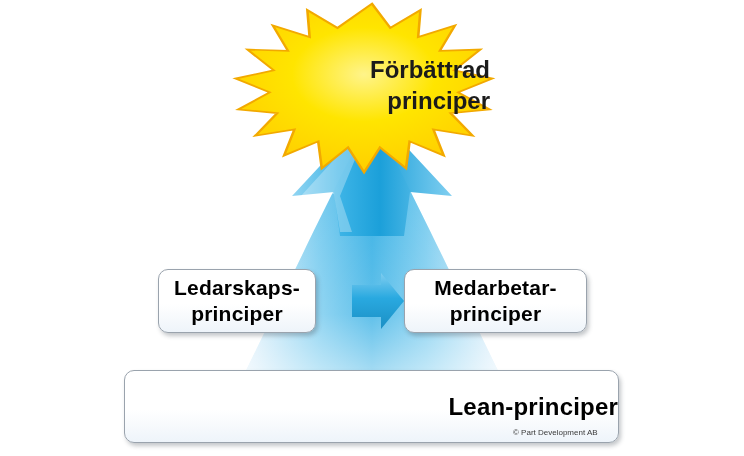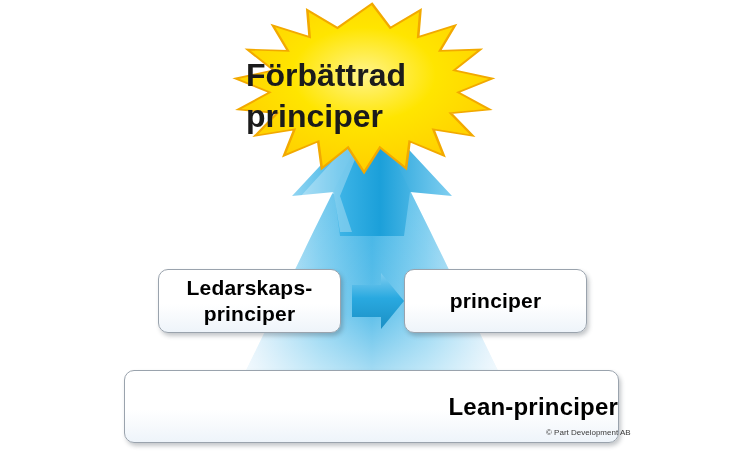--- a/index.html
+++ b/index.html
@@ -39,21 +39,21 @@
   }
   .box .box-text {
     font-weight: bold;
     color: #000000;
     line-height: 1.22;
     letter-spacing: 0.2px;
   }
   #box-leadership {
     left: 158px;
     top: 269px;
-    width: 183px;
+    width: 158px;
     height: 64px;
   }
   #box-coworker {
     left: 404px;
     top: 269px;
     width: 183px;
     height: 64px;
   }
   #box-leadership .box-text,
   #box-coworker .box-text {
@@ -70,30 +70,29 @@
     font-size: 24px;
   }
   
   #copyright {
     position: absolute;
     left: 513px;
     top: 428px;
     font-size: 8px;
     color: #3a3a3a;
     white-space: nowrap;
-    margin-left: 33px;
   }
   
   #sun-label {
     position: absolute;
-    left: 246px;
+    left: 240px;
     top: 55px;
     width: 250px;
-    text-align: left;
-    font-size: 32px;
+    text-align: right;
+    font-size: 24px;
     font-weight: bold;
     color: #1b1b1b;
     line-height: 1.28;
     pointer-events: none;
   }
 </style>
 </head>
 <body>
 
 <div id="canvas">
@@ -182,20 +181,21 @@
 
   <div class="box" id="box-leadership">
     <div class="box-text">
       <div>Ledarskaps-</div>
       <div>principer</div>
     </div>
   </div>
 
   <div class="box" id="box-coworker">
     <div class="box-text">
+      <div>Medarbetar-</div>
       <div>principer</div>
     </div>
   </div>
 
   <div class="box" id="box-lean">
     <div class="box-text">Lean-principer</div>
   </div>
 
   <div id="copyright">© Part Development AB</div>
 

